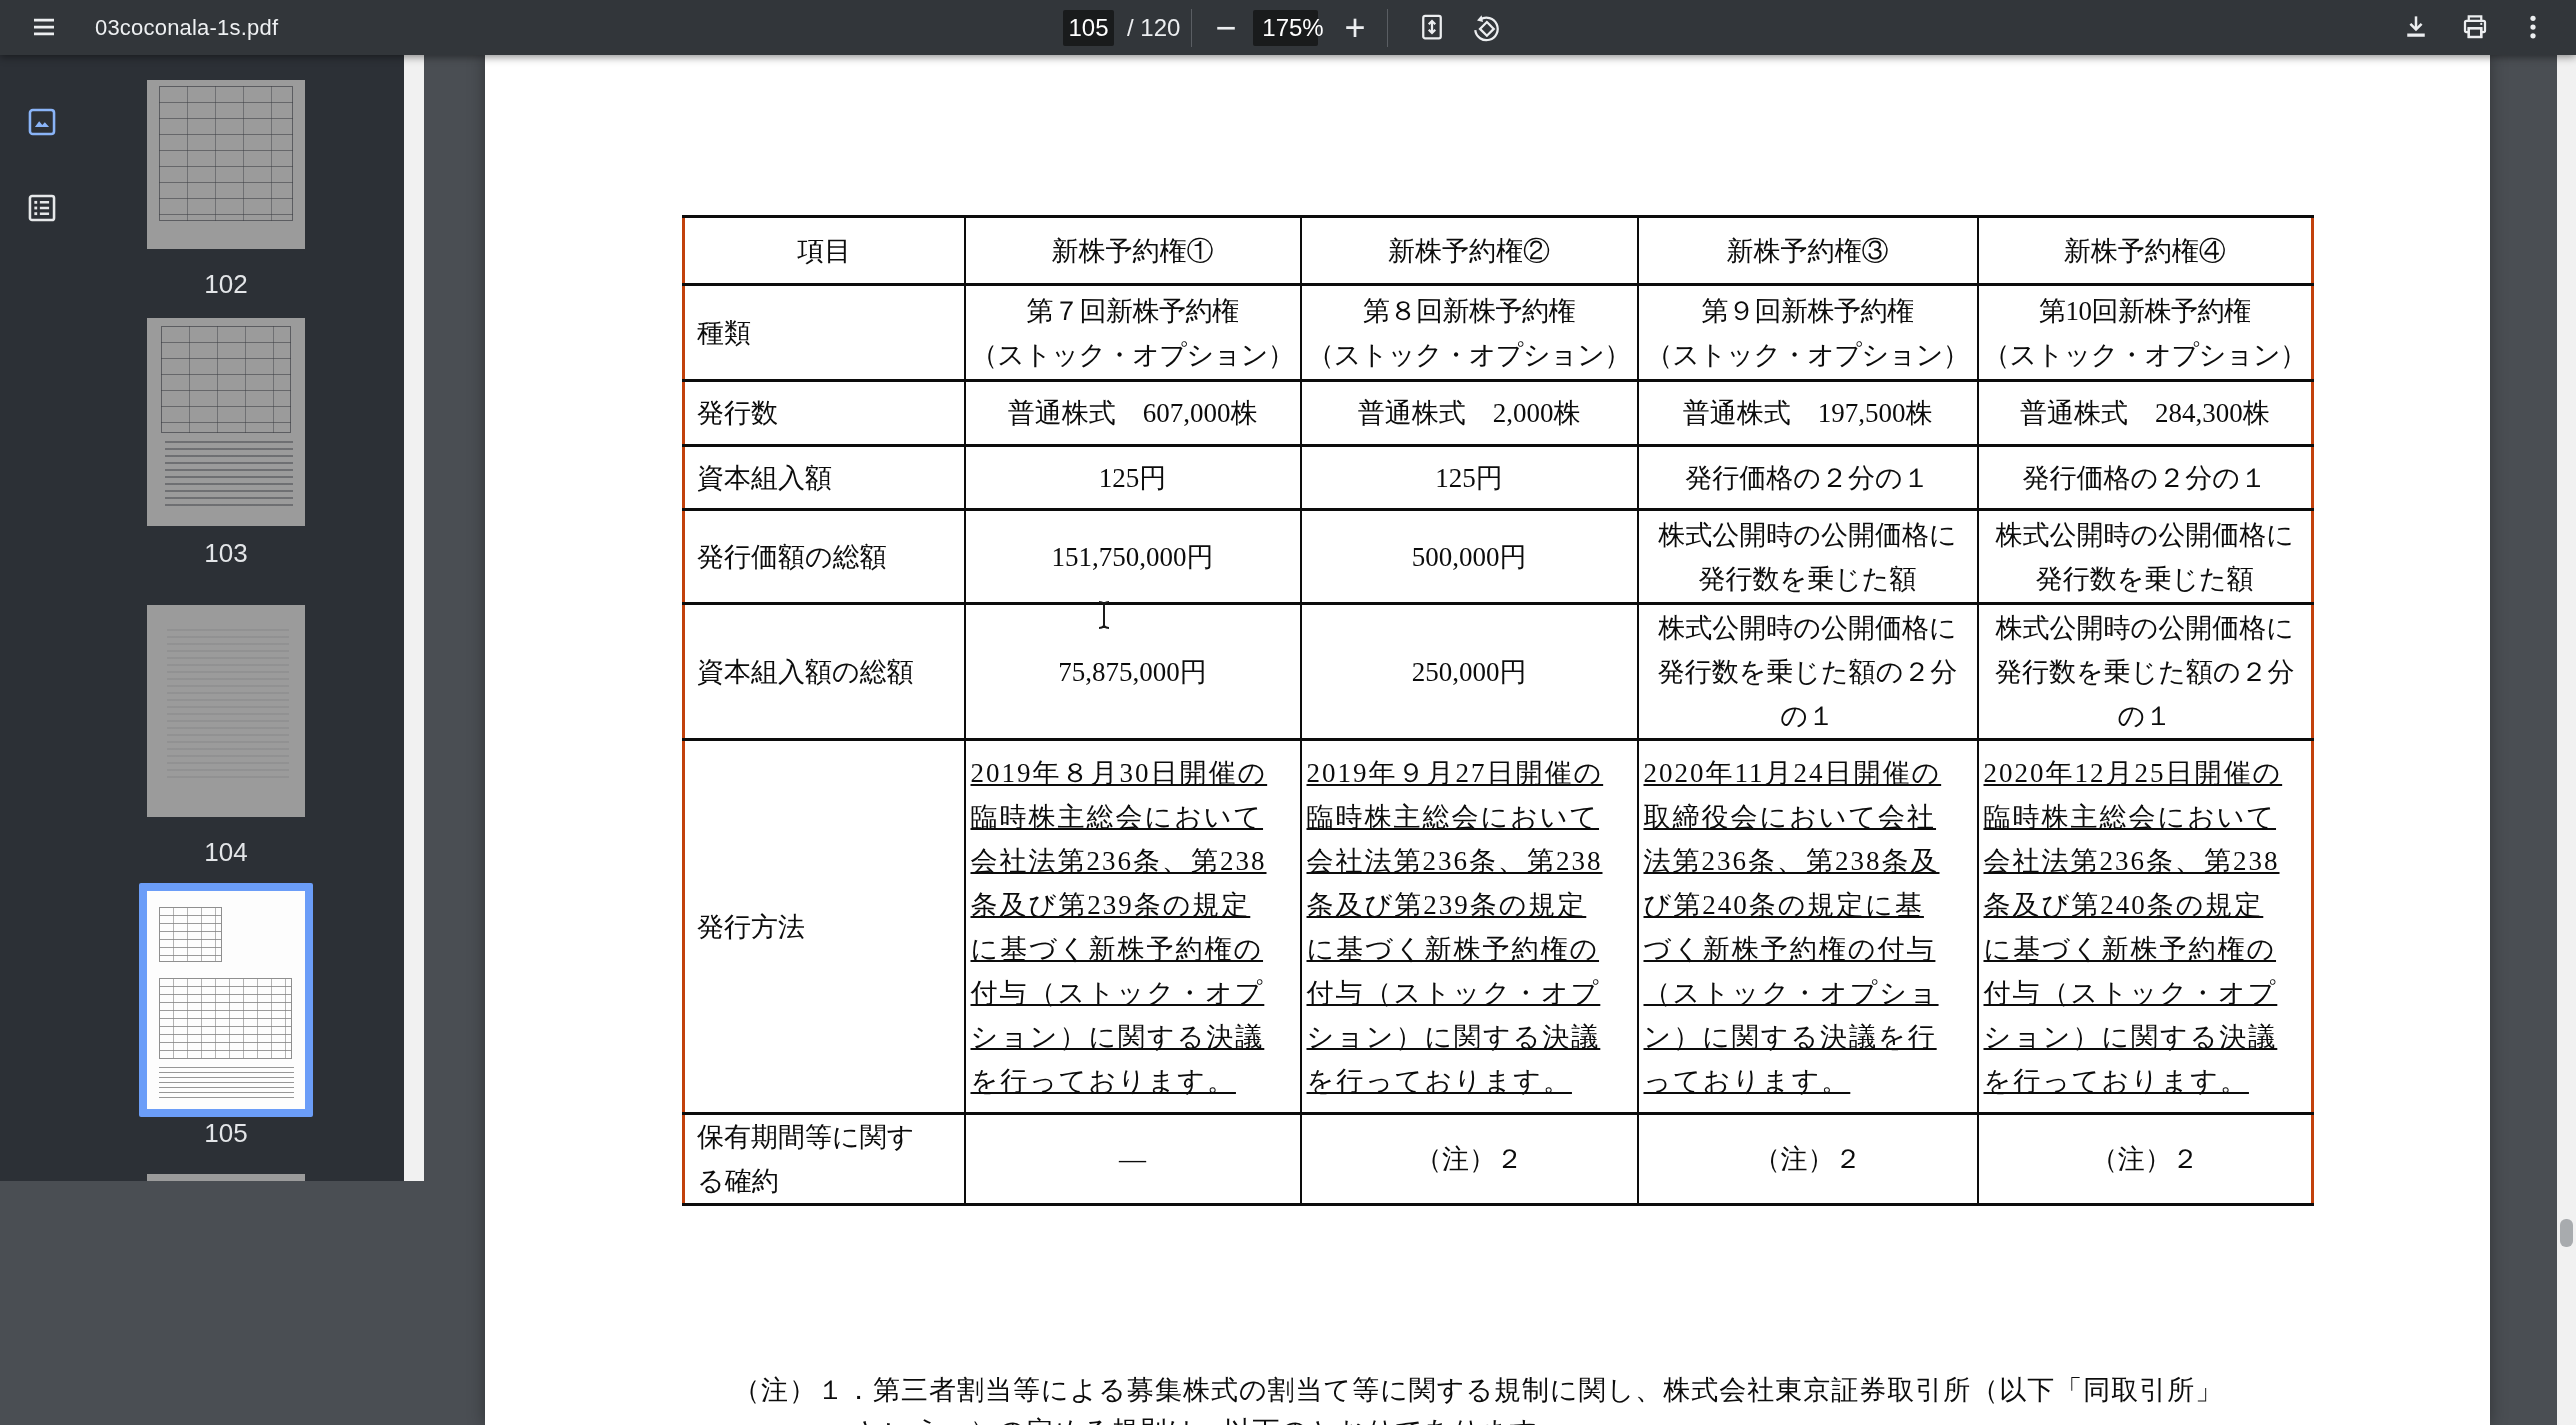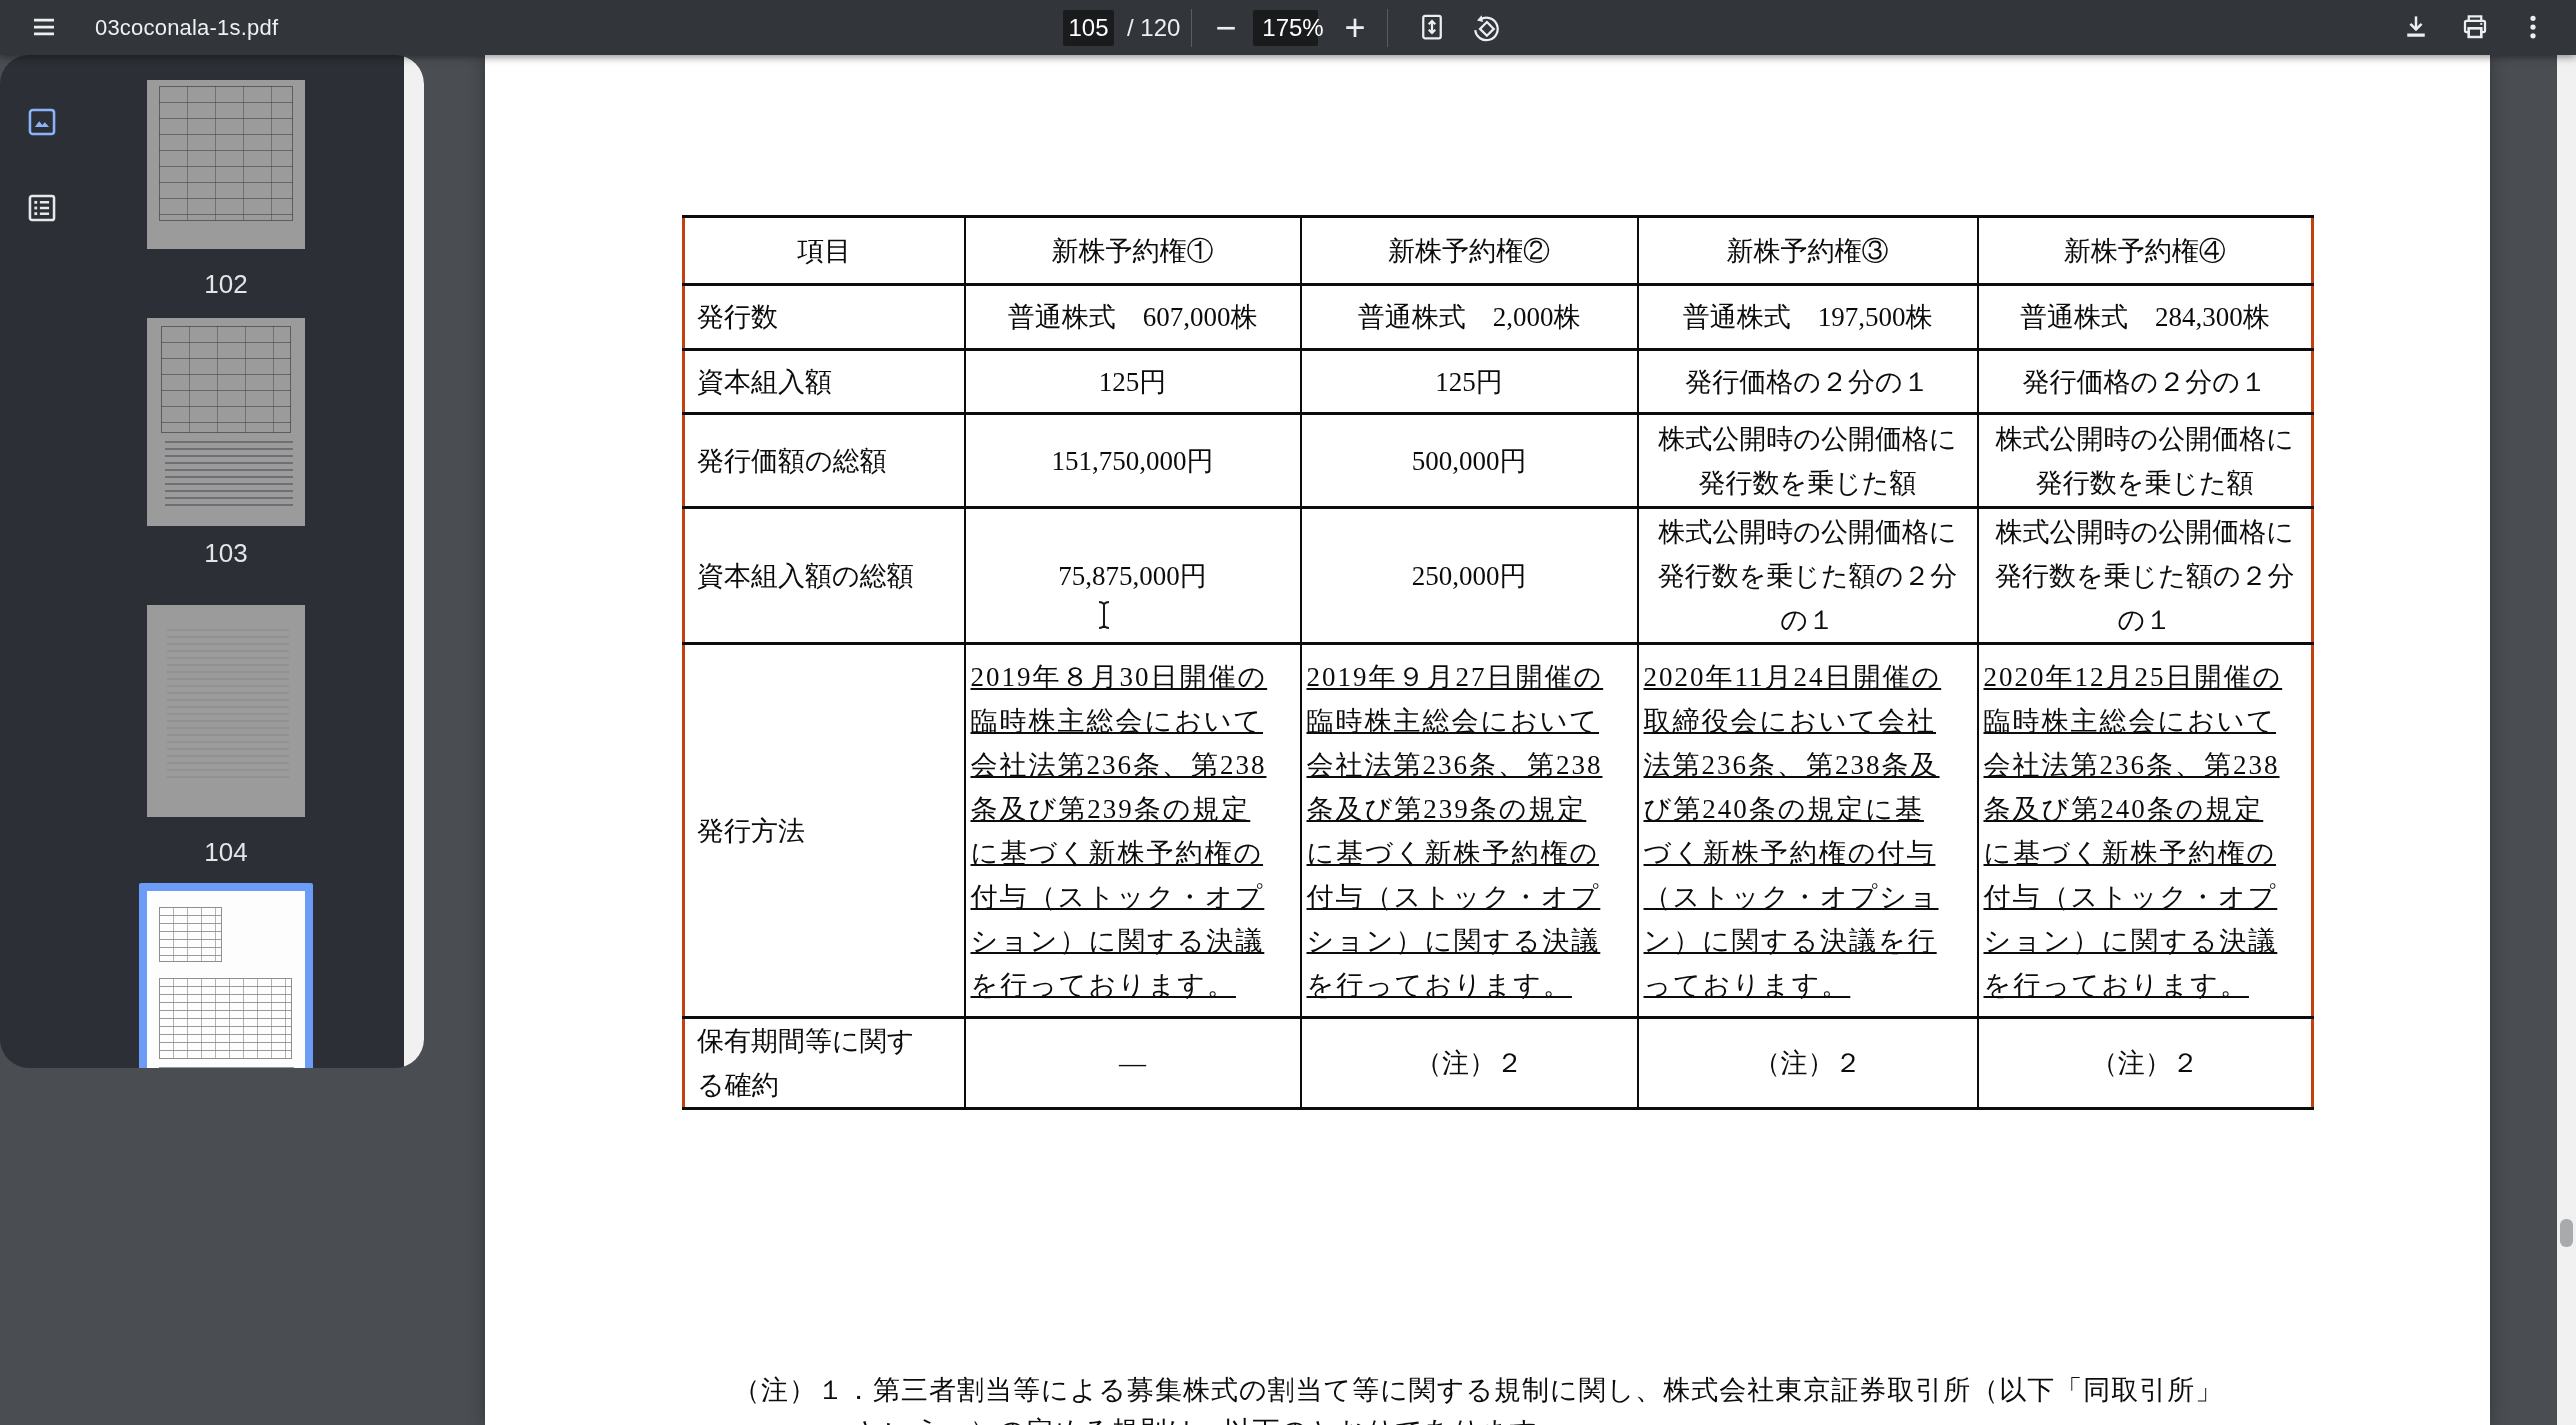--- a/index.html
+++ b/index.html
@@ -29,21 +29,21 @@
                border-radius:2px; display:flex; align-items:center; justify-content:center;
                font-size:24px; color:#fff;padding-left:15px; }
   #zoom-in-btn { left:1333px; font-size:36px; line-height:36px; }
   #fit-btn { left:1410px; } #rotate-btn { left:1463px; }
   #download-btn { left:2394px; } #print-btn { left:2453px; } #more-btn { left:2511px; }
 
   
   #content { position:absolute; left:0; top:55px; width:2576px; height:1370px; }
 
   
-  #sidebar { position:absolute; left:0; top:0; width:424px; height:1013px; background:#2c3036; overflow:hidden;border-radius:29px; }
+  #sidebar { position:absolute; left:0; top:0; width:424px; height:1126px; background:#2c3036; overflow:hidden; }
   .panel-btn { position:absolute; left:16px; width:51px; height:51px; background:transparent; border:none;
                display:flex; align-items:center; justify-content:center; cursor:pointer; }
   #panel-thumbs-btn { top:43px; } #panel-outline-btn { top:129px; }
   .thumb-page { position:absolute; left:147px; width:158px; background:#9b9b9b; cursor:pointer; }
   .thumb-label { position:absolute; width:158px; left:147px; text-align:center; color:#e3e5e8; font-size:26px; }
   .t-grid { position:absolute; border:1px solid rgba(58,60,66,.65);
             background:
              repeating-linear-gradient(to bottom, transparent 0 15px, rgba(58,60,66,.55) 15px 16px),
              repeating-linear-gradient(to right, transparent 0 27px, rgba(58,60,66,.45) 27px 28px); }
   .t-lines { position:absolute;
@@ -238,20 +238,31 @@
             <col style="width:340px">
               <col style="width:335px">
           </colgroup>
           <tbody>
               <tr style="height:68px">
             <th>項目</th>
             <th>新株予約権①</th>
             <th>新株予約権②</th>
             <th>新株予約権③</th>
             <th>新株予約権④</th>
+          </tr>
+          <tr style="height:96px">
+            <td class="lbl">種類</td>
+            <td class="val knd">第７回新株予約権
+（ストック・オプション）</td>
+            <td class="val knd">第８回新株予約権
+（ストック・オプション）</td>
+            <td class="val knd">第９回新株予約権
+（ストック・オプション）</td>
+            <td class="val knd">第10回新株予約権
+（ストック・オプション）</td>
           </tr>
           <tr style="height:65px">
             <td class="lbl">発行数</td>
             <td class="val">普通株式　607,000株</td>
             <td class="val">普通株式　2,000株</td>
             <td class="val">普通株式　197,500株</td>
             <td class="val">普通株式　284,300株</td>
           </tr>
           <tr style="height:64px">
             <td class="lbl">資本組入額</td>

